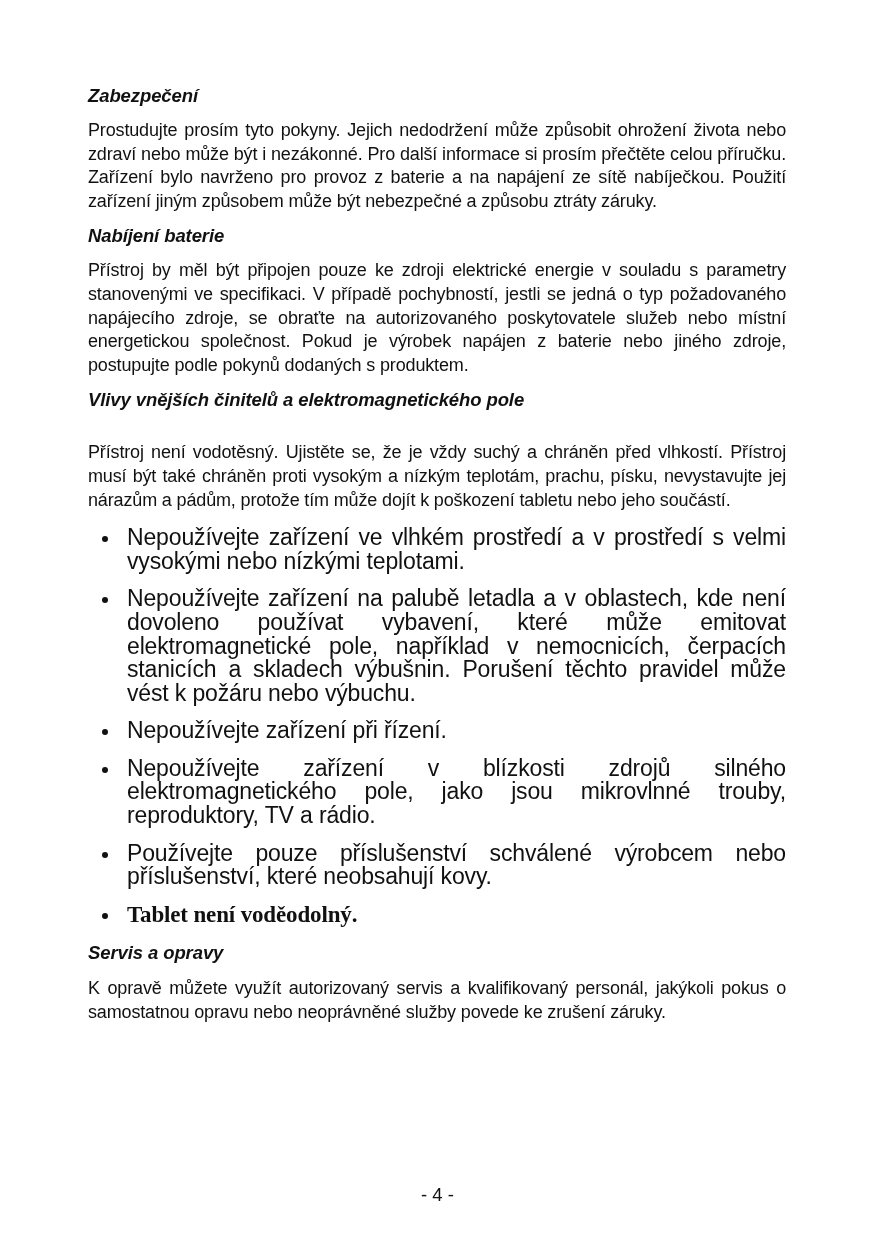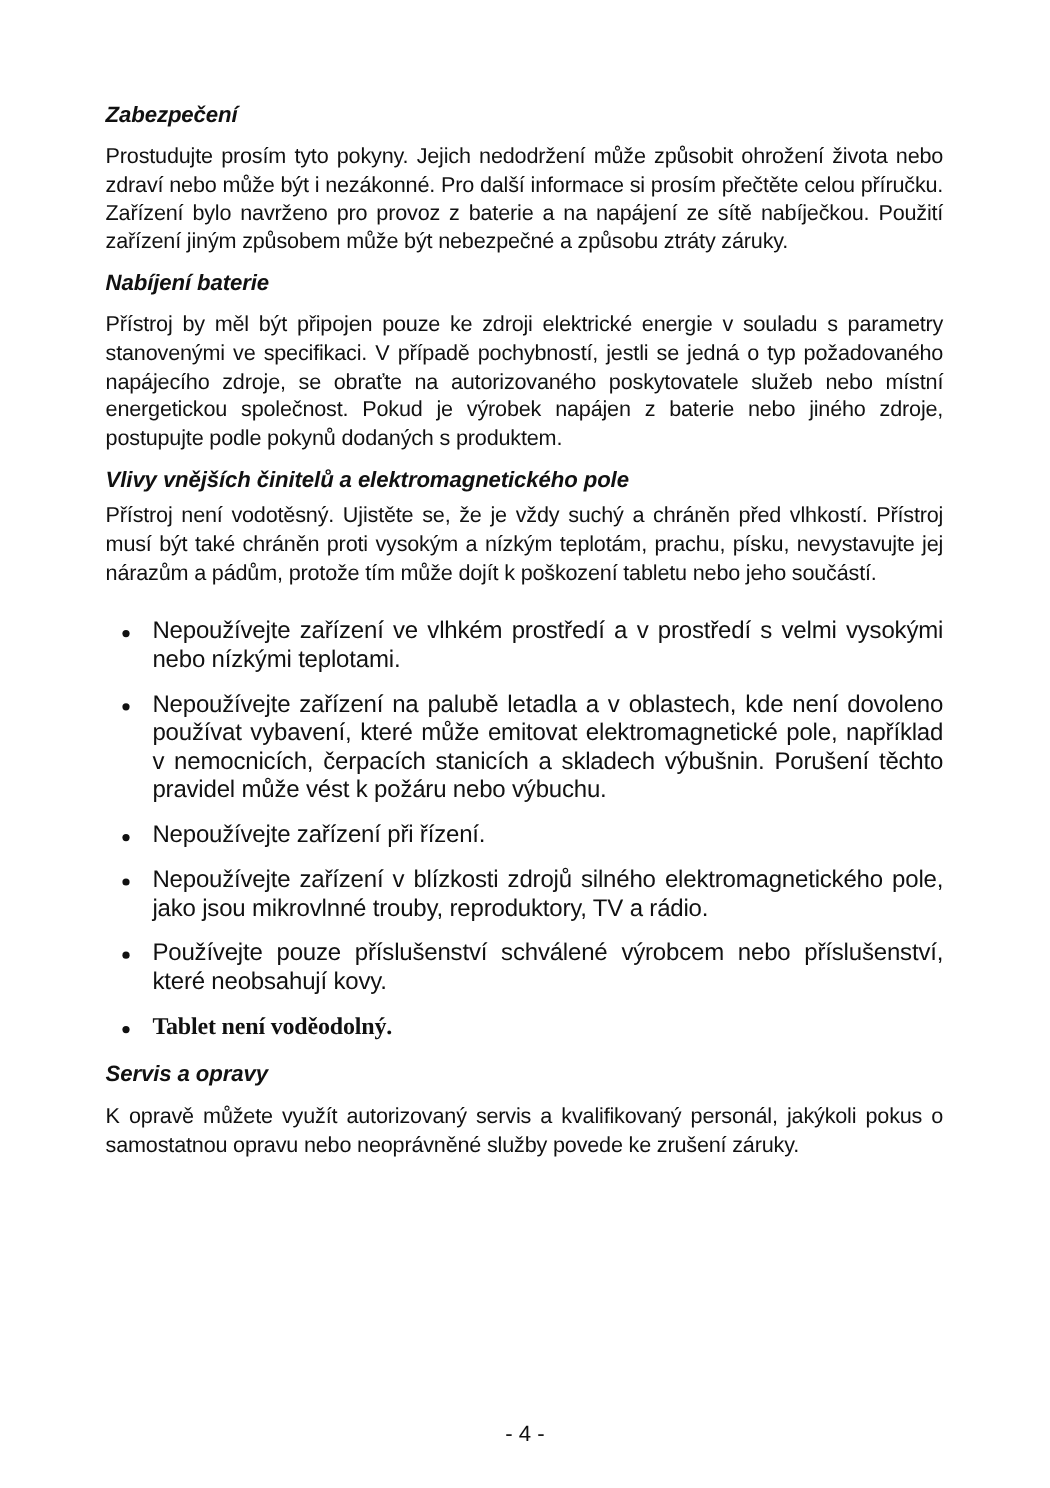--- a/index.html
+++ b/index.html
@@ -37,21 +37,21 @@
     letter-spacing: -0.15px;
   }
   ul.bullets {
     list-style: none;
     margin: 0;
     padding: 0;
   }
   ul.bullets li {
     position: relative;
     padding-left: 39px;
-    font-size: 20px;
+    font-size: 23px;
     line-height: 23.6px;
     text-align: justify;
     margin: 0 0 14px 0;
     letter-spacing: -0.15px;
   }
   ul.bullets li .bullet {
     position: absolute;
     left: 14px;
     top: 10px;
     width: 6px;
@@ -81,22 +81,22 @@
     <h2 class="heading">Zabezpečení</h2>
     <p class="para">Prostudujte prosím tyto pokyny. Jejich nedodržení může způsobit ohrožení života nebo zdraví nebo může být i nezákonné. Pro další informace si prosím přečtěte celou příručku. Zařízení bylo navrženo pro provoz z baterie a na napájení ze sítě nabíječkou. Použití zařízení jiným způsobem může být nebezpečné a způsobu ztráty záruky.</p>
   </section>
 
   <section>
     <h2 class="heading">Nabíjení baterie</h2>
     <p class="para">Přístroj by měl být připojen pouze ke zdroji elektrické energie v souladu s parametry stanovenými ve specifikaci. V případě pochybností, jestli se jedná o typ požadovaného napájecího zdroje, se obraťte na autorizovaného poskytovatele služeb nebo místní energetickou společnost. Pokud je výrobek napájen z baterie nebo jiného zdroje, postupujte podle pokynů dodaných s produktem.</p>
   </section>
 
   <section>
-    <h2 class="heading" style="margin-bottom:6px;">Vlivy vnějších činitelů a elektromagnetického pole</h2>
-    <p class="para" style="margin-bottom:26px;">Přístroj není vodotěsný. Ujistěte se, že je vždy suchý a chráněn před vlhkostí. Přístroj musí být také chráněn proti vysokým a nízkým teplotám, prachu, písku, nevystavujte jej nárazům a pádům, protože tím může dojít k poškození tabletu nebo jeho součástí.</p>
+    <h2 class="heading" style="margin-bottom:29px;">Vlivy vnějších činitelů a elektromagnetického pole</h2>
+    <p class="para" style="margin-bottom:14px;">Přístroj není vodotěsný. Ujistěte se, že je vždy suchý a chráněn před vlhkostí. Přístroj musí být také chráněn proti vysokým a nízkým teplotám, prachu, písku, nevystavujte jej nárazům a pádům, protože tím může dojít k poškození tabletu nebo jeho součástí.</p>
     <ul class="bullets">
       <li>
         <span class="bullet"></span>
         <span>Nepoužívejte zařízení ve vlhkém prostředí a v prostředí s velmi vysokými nebo nízkými teplotami.</span>
       </li>
       <li>
         <span class="bullet"></span>
         <span>Nepoužívejte zařízení na palubě letadla a v oblastech, kde není dovoleno používat vybavení, které může emitovat elektromagnetické pole, například v nemocnicích, čerpacích stanicích a skladech výbušnin. Porušení těchto pravidel může vést k požáru nebo výbuchu.</span>
       </li>
       <li>

